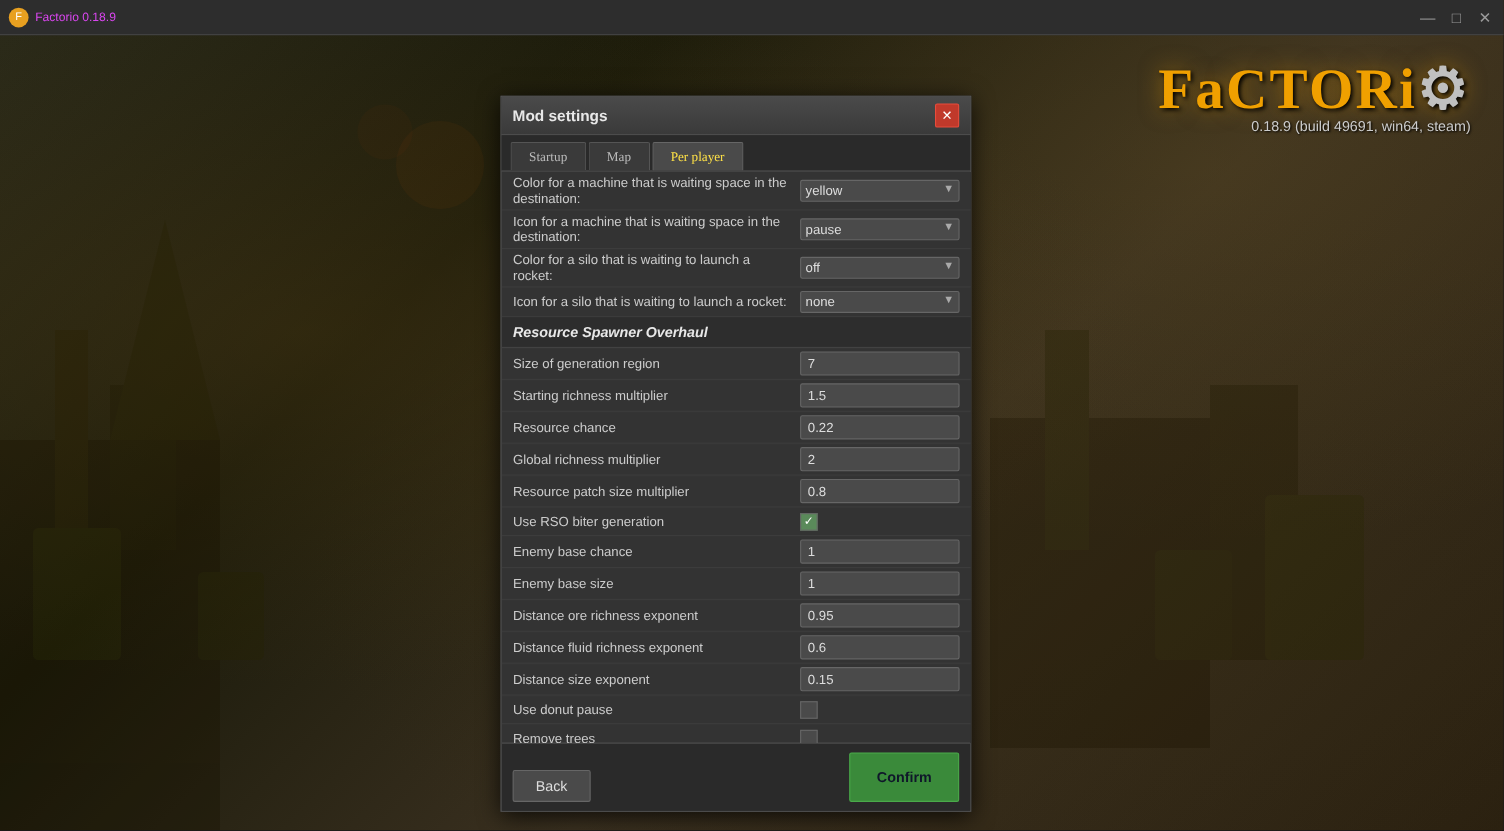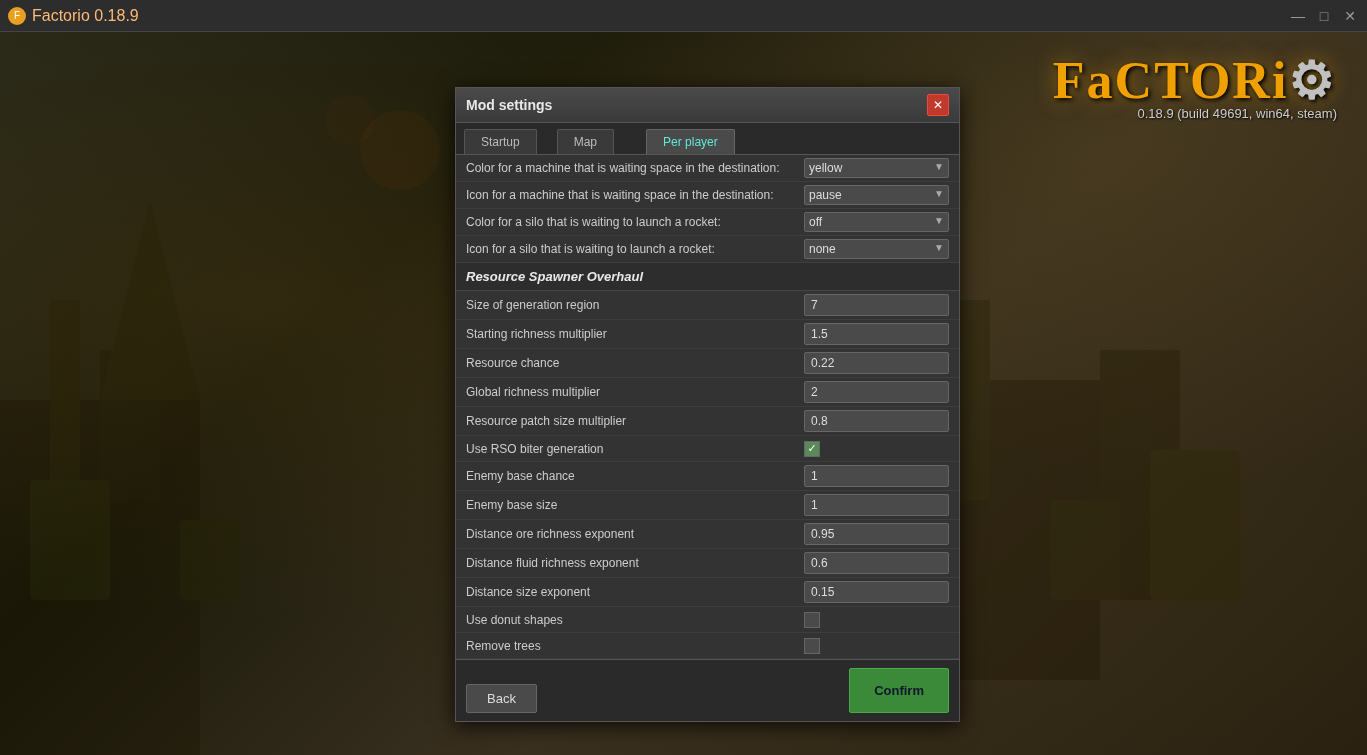--- a/index.html
+++ b/index.html
@@ -50,22 +50,22 @@
       margin-right: 6px;
       background: #e8a020;
       border-radius: 50%;
       display: flex;
       align-items: center;
       justify-content: center;
       font-size: 10px;
       color: #fff;
     }
     .title-bar-text {
-      color: #fdba74;
-      font-size: 16px;
+      color: #d946ef;
+      font-size: 11px;
       flex: 1;
     }
     .title-bar-controls {
       display: flex;
       gap: 8px;
     }
     .title-bar-btn {
       width: 18px;
       height: 18px;
       display: flex;
@@ -111,21 +111,21 @@
       right: 0;
       bottom: 0;
       z-index: 50;
     }
 
     
     .dialog {
       position: absolute;
       top: 55px;
       left: 455px;
-      width: 505px;
+      width: 428px;
       background: #2a2a2a;
       border: 1px solid #555;
       box-shadow: 0 4px 20px rgba(0,0,0,0.8);
     }
     .dialog-title-bar {
       background: linear-gradient(180deg, #4a4a4a 0%, #3a3a3a 100%);
       padding: 6px 10px;
       display: flex;
       align-items: center;
       justify-content: space-between;
@@ -146,39 +146,39 @@
       align-items: center;
       justify-content: center;
       cursor: pointer;
       color: #fff;
       font-size: 12px;
     }
 
     
     .tabs {
       display: flex;
-      gap: 20px;
+      gap: 2px;
       padding: 6px 8px 0;
       background: #2a2a2a;
+      font-family: Liberation Serif, serif;
     }
     .tab {
       padding: 5px 16px;
       background: #3a3a3a;
       border: 1px solid #555;
       border-bottom: none;
       color: #bbb;
       cursor: pointer;
       font-size: 12px;
       border-radius: 2px 2px 0 0;
     }
     .tab.active {
       background: #4a4a4a;
-      color: #5eead4;
+      color: #fde047;
       border-color: #666;
-      margin-left: 12px;
     }
 
     
     .dialog-content {
       background: #333;
       border-top: 1px solid #555;
       max-height: 520px;
       overflow-y: auto;
       overflow-x: hidden;
     }
@@ -486,21 +486,21 @@
       </div>
 
       <div class="setting-row">
         <span class="setting-label">Distance size exponent</span>
         <div class="setting-value">
           <input class="num-input" type="text" value="0.15" style="">
         </div>
       </div>
 
       <div class="setting-row">
-        <span class="setting-label">Use donut shapes</span>
+        <span class="setting-label">Use donut pause</span>
         <div class="setting-value checkbox-container">
           <div class="checkbox unchecked"></div>
         </div>
       </div>
 
       <div class="setting-row">
         <span class="setting-label">Remove trees</span>
         <div class="setting-value checkbox-container">
           <div class="checkbox unchecked"></div>
         </div>

